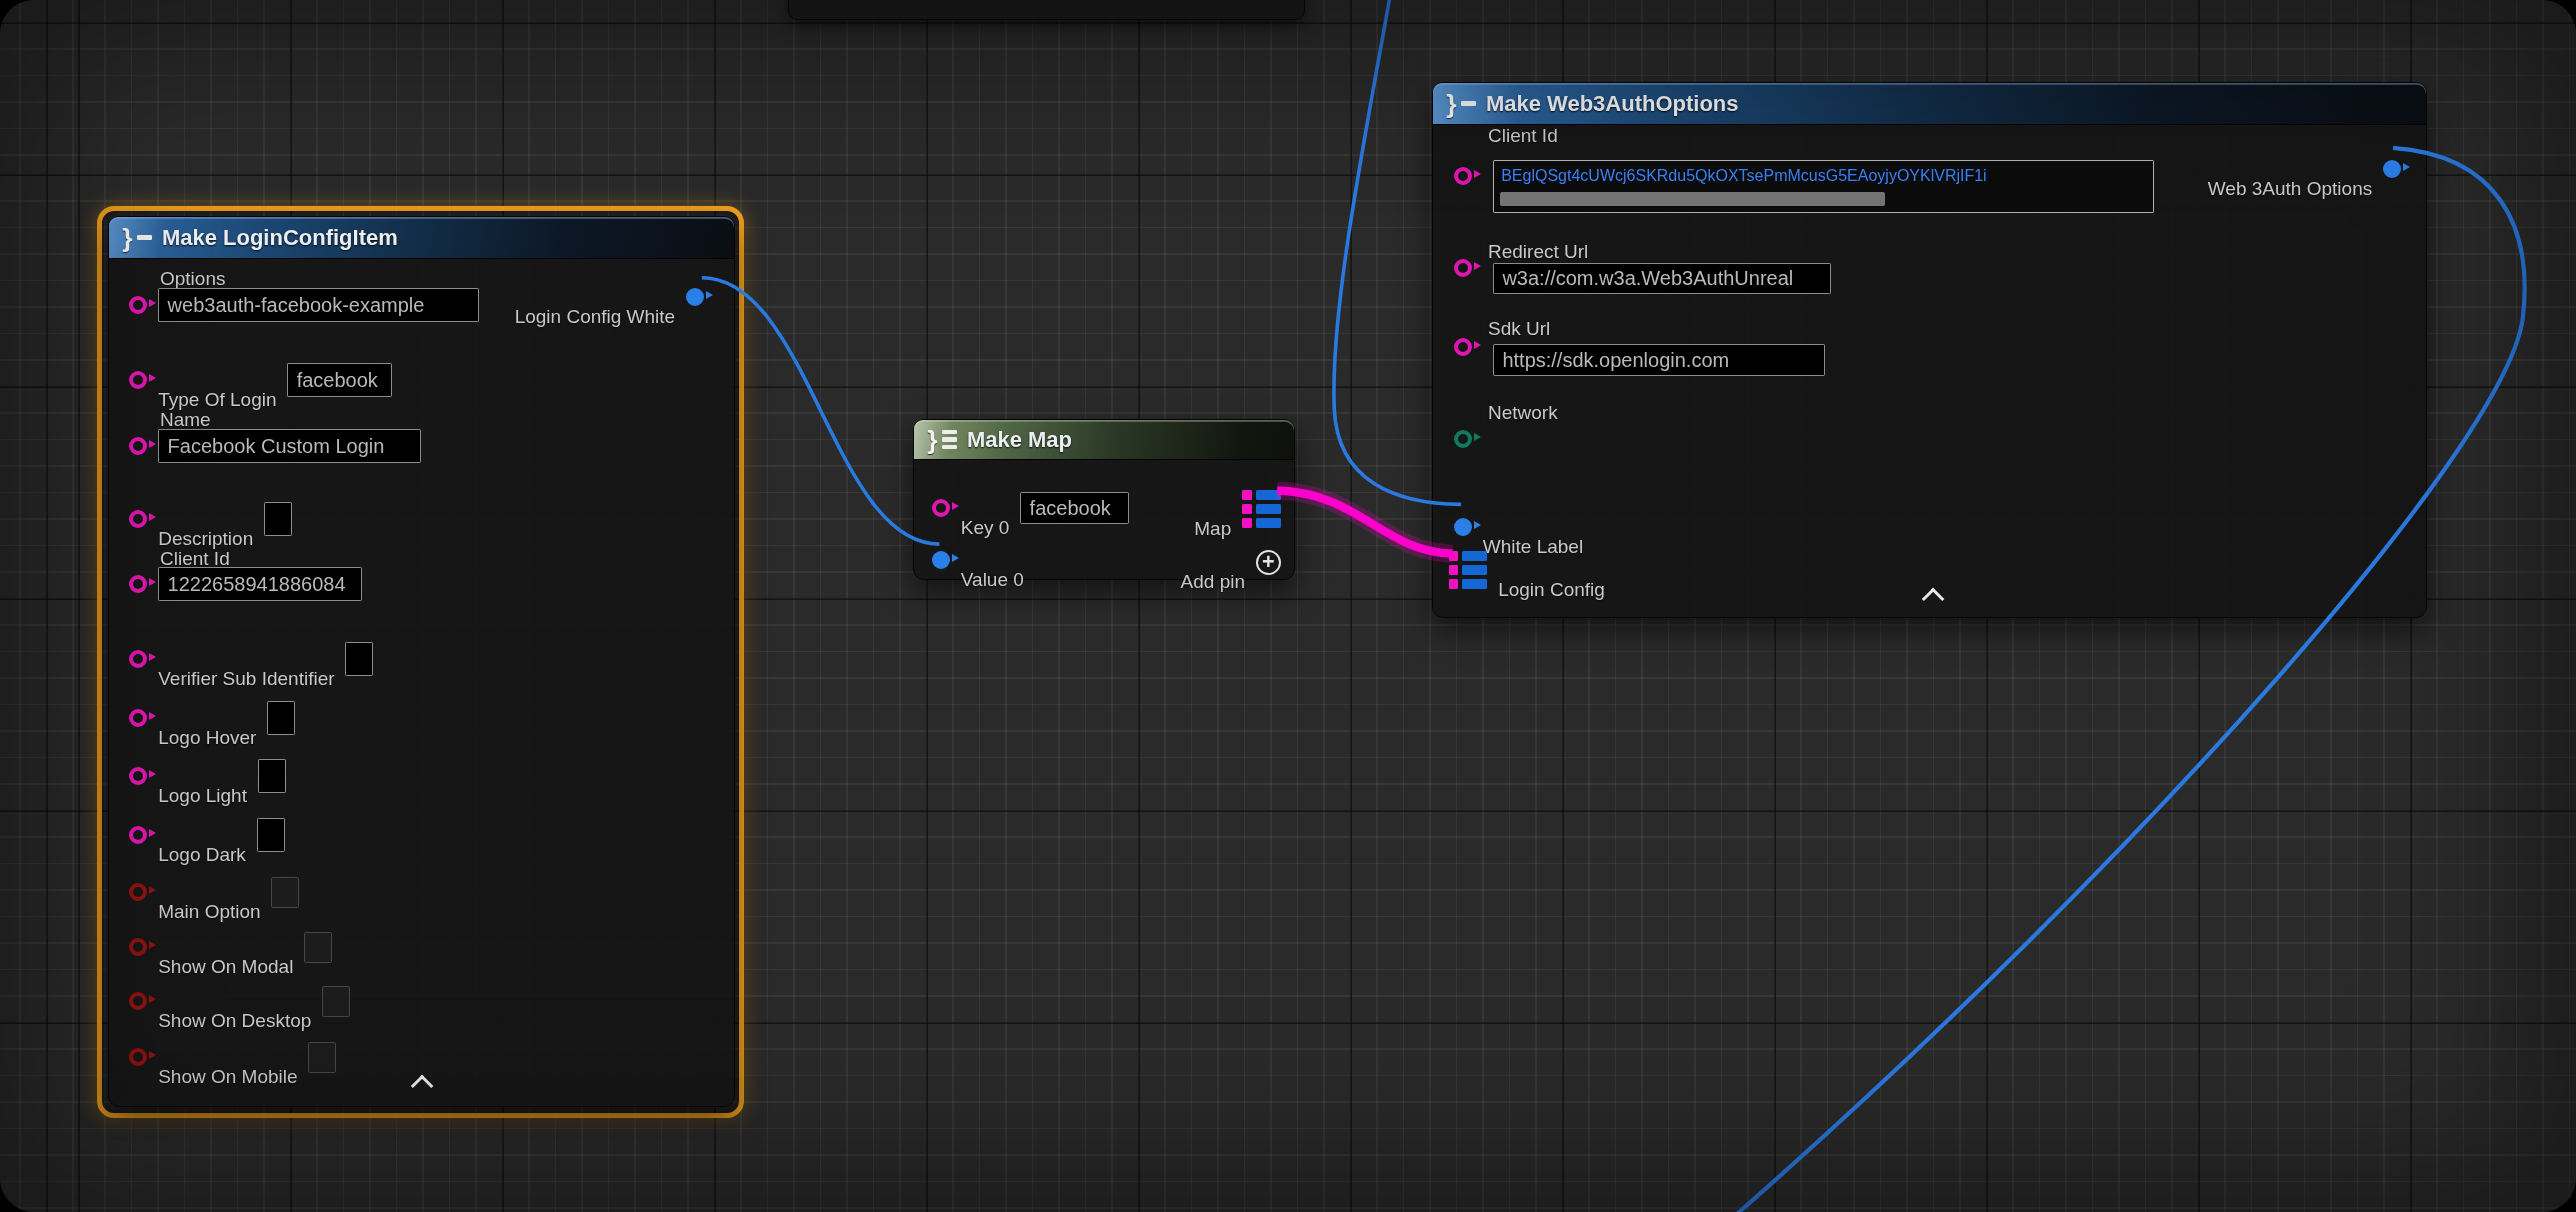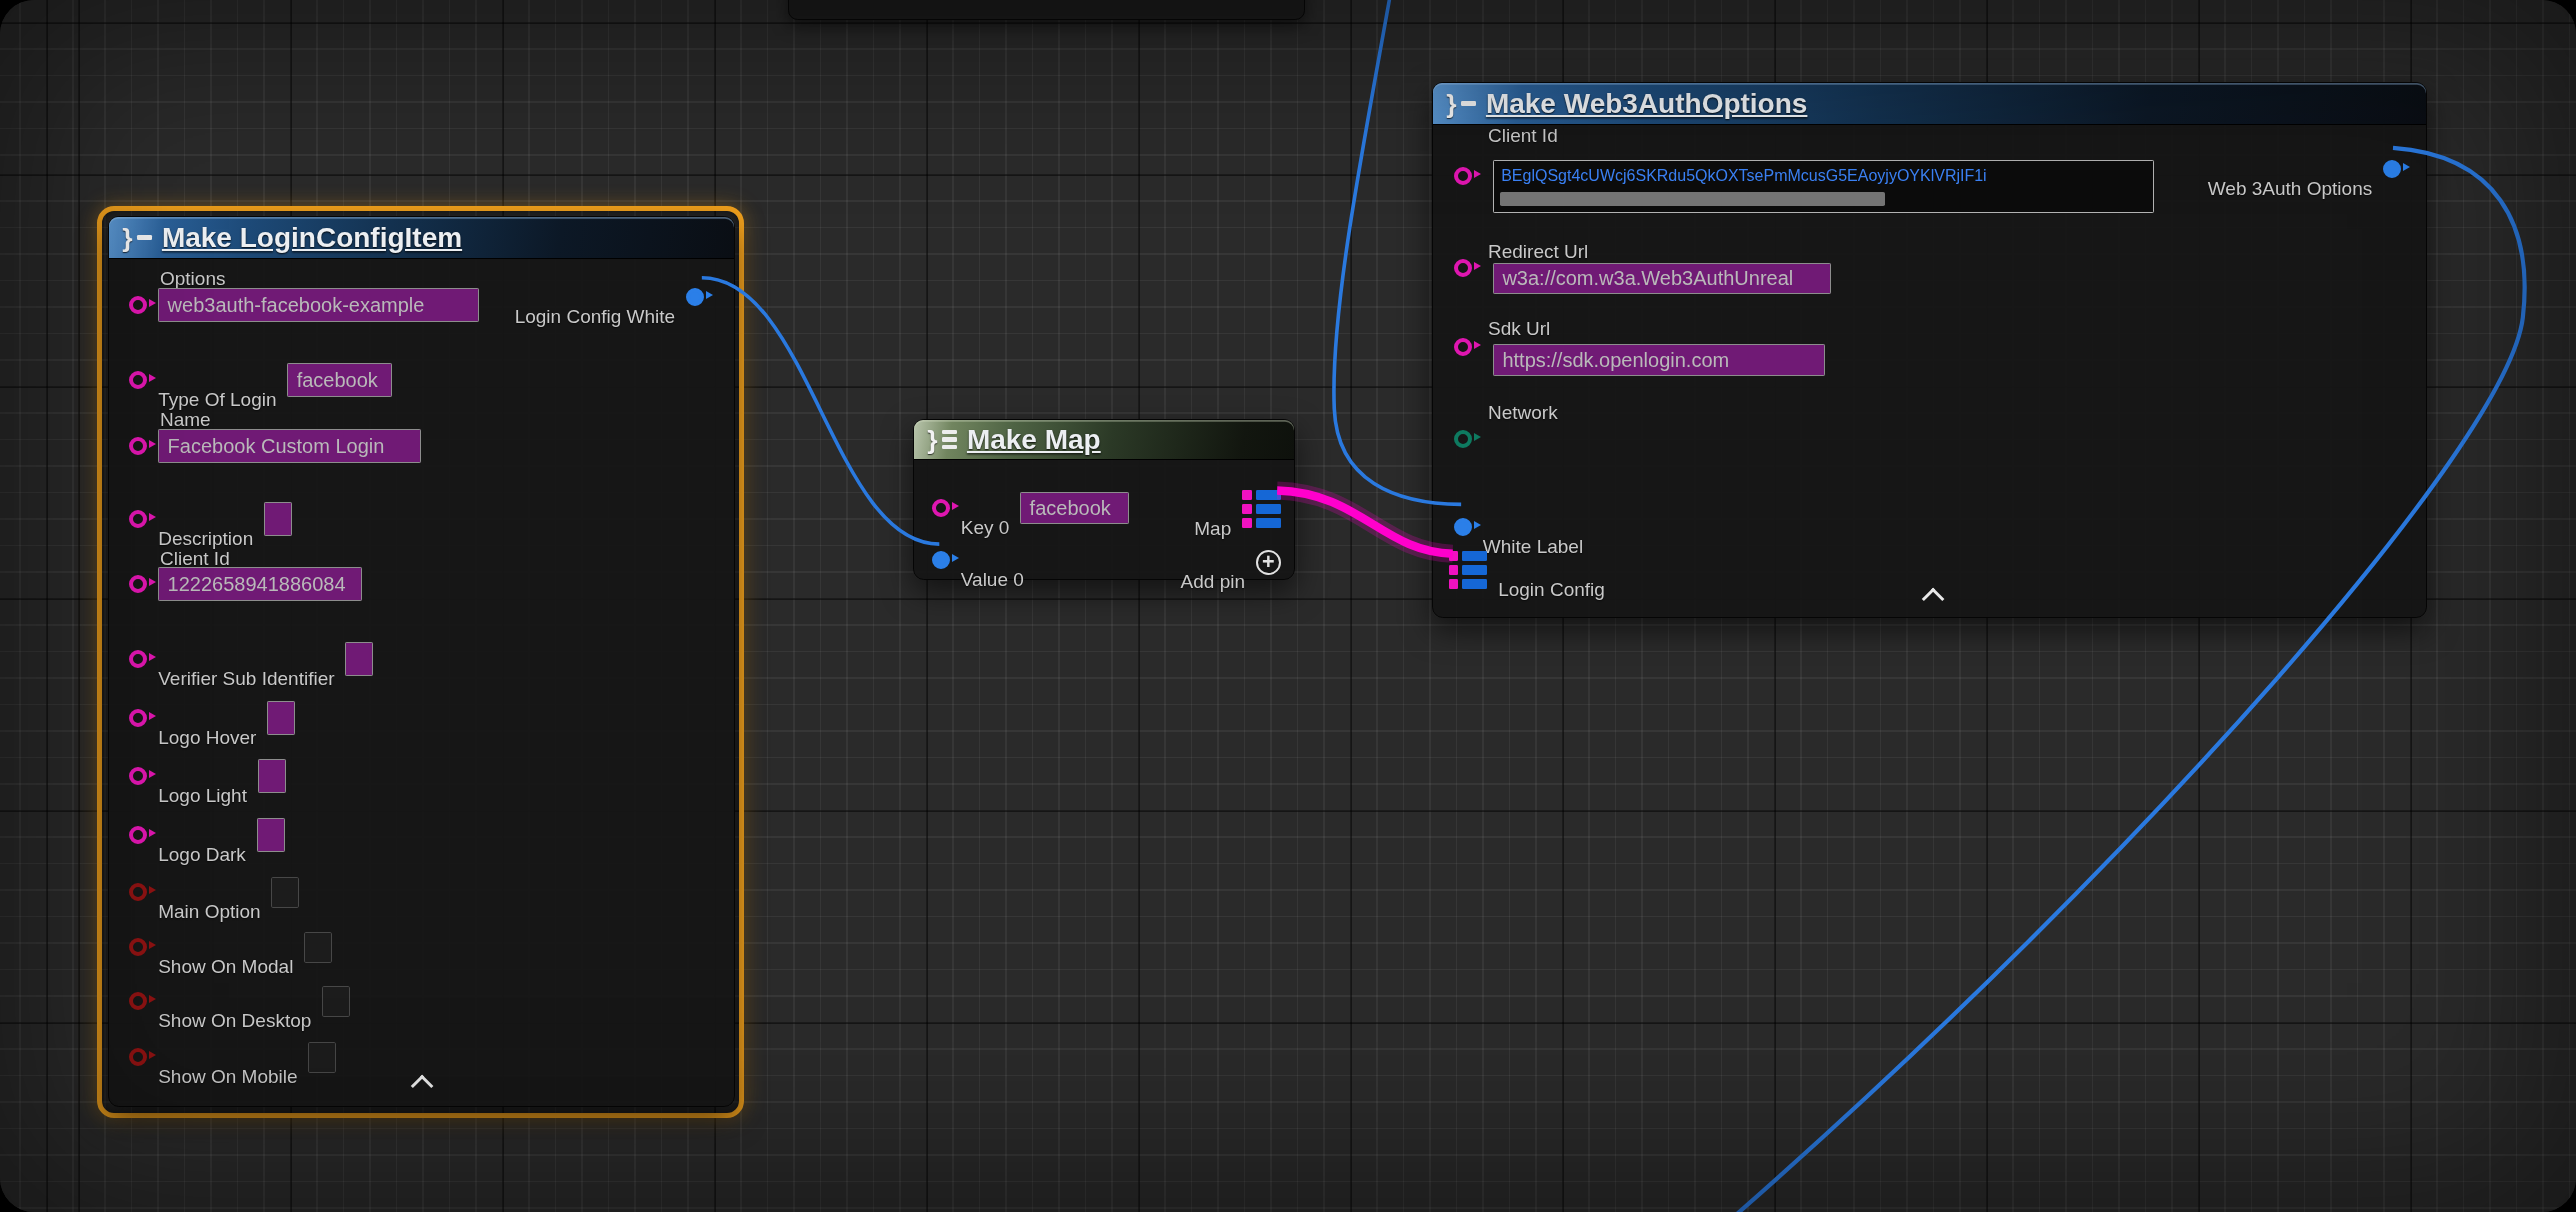--- a/index.html
+++ b/index.html
@@ -20,40 +20,40 @@
   .node{position:absolute;background:rgba(22,22,22,0.96);border:1.2px solid #050505;border-radius:10.8px;
     box-shadow:0 12px 30px rgba(0,0,0,0.55);z-index:2;}
   .sel{position:absolute;left:97px;top:206px;width:637px;height:902px;border:5.4px solid #f0a01d;
     border-radius:17px;box-shadow:0 0 20.4px rgba(240,160,29,.38), inset 0 0 13.2px rgba(0,0,0,.6);z-index:2;}
   .nh{position:absolute;left:0;top:0;right:0;height:42px;border-radius:9px 9px 0 0;display:flex;
     align-items:center;gap:9.6px;padding:0 13.2px;box-sizing:border-box;border-bottom:1.2px solid #000;}
   .hdr-blue{background:linear-gradient(100deg,#5b96d0 0%,#2a5f97 9%,#1d4a78 22%,#13314f 45%,#0c1826 72%,#0a0e14 100%);
     box-shadow:inset 0 1.8px 0 rgba(150,190,230,.45);}
   .hdr-green{background:linear-gradient(100deg,#b9c5ac 0%,#71855f 10%,#4e6344 26%,#2b3926 52%,#12160f 86%,#0e110c 100%);
     box-shadow:inset 0 1.8px 0 rgba(210,220,195,.40);}
-  .ht{font-size:28px;font-weight:bold;color:#eceff2;text-shadow:0 1.2px 1.8px rgba(0,0,0,.85);white-space:nowrap;text-decoration:underline;}
+  .ht{font-size:22px;font-weight:bold;color:#eceff2;text-shadow:0 1.2px 1.8px rgba(0,0,0,.85);white-space:nowrap;}
   .hicon{display:flex;align-items:center;gap:4.2px;}
   .hicon .brace{color:#f2f2f2;font-size:26.5px;font-weight:bold;line-height:24px;text-shadow:0 1.2px 1.2px rgba(0,0,0,.7);}
   .hicon .bars{display:flex;flex-direction:column;gap:3.6px;}
   .hicon .bars i{display:block;width:15.6px;height:4.2px;background:#ededed;border-radius:1.2px;}
   
   .pin{position:relative;width:18px;height:18px;border-radius:50%;box-sizing:border-box;
     border:4.8px solid var(--c);flex:none;}
   .pin::after{content:"";position:absolute;left:15.6px;top:-0.6px;width:0;height:0;
     border-left:7.8px solid var(--c);border-top:4.8px solid transparent;border-bottom:4.8px solid transparent;}
   .pin.filled{background:var(--c);}
   .mappin{display:grid;grid-template-columns:9.6px 25px;gap:3.6px 4.2px;flex:none;}
   .mappin i{display:block;height:10.2px;border-radius:1.2px;}
   .mappin i.k{background:#f012c0;}
   .mappin i.v{background:#1567d6;}
   
   .lbl{position:absolute;font-size:19px;color:#c9c9c9;white-space:nowrap;text-shadow:0 1.2px 1.2px rgba(0,0,0,.6);}
   .lbl2{font-size:19px;color:#c9c9c9;white-space:nowrap;text-shadow:0 1.2px 1.2px rgba(0,0,0,.6);margin-top:40px;}
   .fr{position:absolute;display:flex;align-items:center;gap:10.8px;}
-  .tf{background:#701a75;border:1.2px solid #8d8d8d;color:#b9b9b9;font-size:20px;display:flex;
+  .tf{background:#000000;border:1.2px solid #8d8d8d;color:#b9b9b9;font-size:20px;display:flex;
     align-items:center;padding:0 8.4px;border-radius:1.2px;height:34px;box-sizing:border-box;white-space:nowrap;}
   .tf.empty{width:28px;padding:0;}
   .cb{width:28px;height:31px;background:#1c1c1c;border:1.2px solid #474747;border-radius:1.8px;box-sizing:border-box;flex:none;}
   .chev{position:absolute;width:13.2px;height:13.2px;border-left:3.6px solid #e8e8e8;border-top:3.6px solid #e8e8e8;
     transform:rotate(45deg);}
   .bigtf{position:absolute;border:1.8px solid #b3b3b3;background:#0c0c0c;border-radius:1.2px;box-sizing:border-box;}
   .bigtext{position:absolute;left:7.2px;top:6px;font-size:16px;color:#3b82f6;white-space:nowrap;overflow:hidden;right:4.8px;}
   .hscroll{position:absolute;left:6px;bottom:6px;width:385px;height:14.4px;background:#757575;border-radius:1.8px;}
   .dd{position:absolute;background:#101010;border:1.2px solid #3e3e3e;border-radius:3.6px;display:flex;
     align-items:center;justify-content:space-between;padding:0 17px;color:#c2c2c2;font-size:16px;box-sizing:border-box;}

